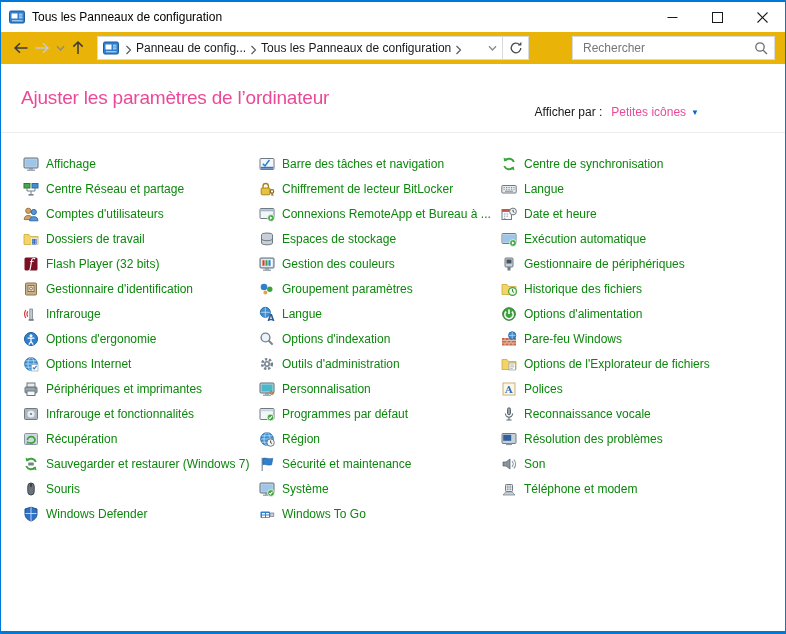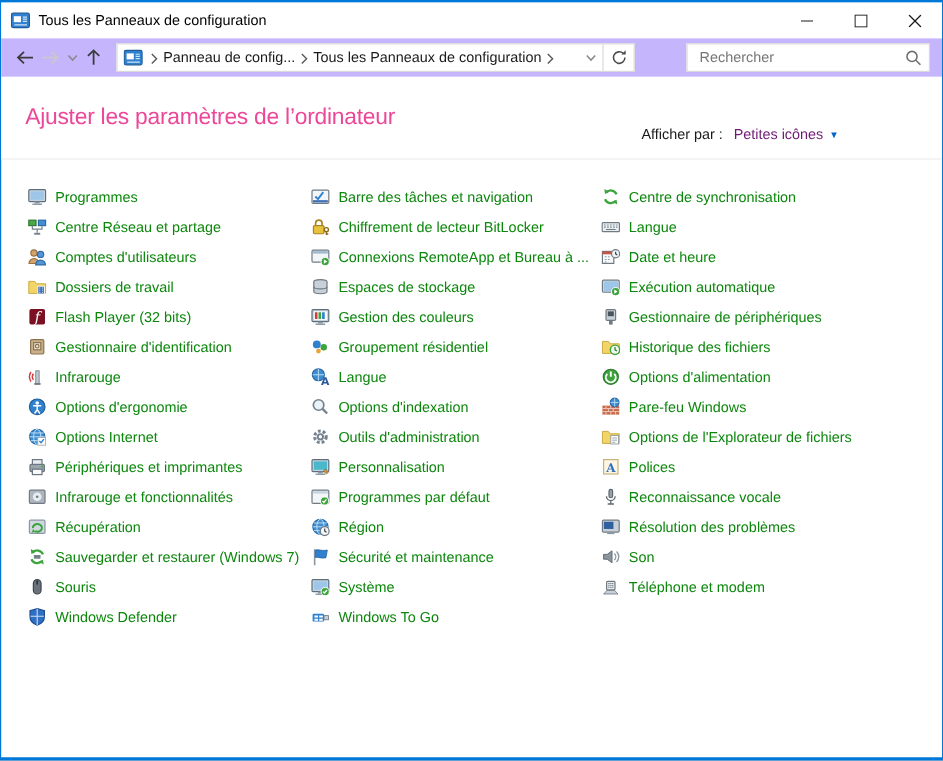--- a/index.html
+++ b/index.html
@@ -10,21 +10,21 @@
     border-top:2px solid #0078D7;border-bottom:3px solid #0078D7;
     font-family:"Liberation Sans",sans-serif;overflow:hidden;
   }
   
   .titlebar{height:30px;display:flex;align-items:center;background:#fff;}
   .titlebar .appicon{width:16px;height:16px;margin-left:8px;flex:0 0 auto;}
   .titlebar .title{margin-left:7px;font-size:12px;color:#000;white-space:nowrap;}
   .caption-buttons{margin-left:auto;display:flex;height:100%;}
   .cap-btn{width:45px;height:100%;display:flex;align-items:center;justify-content:center;cursor:default;}
   
-  .toolbar{height:32px;display:flex;align-items:center;padding:0 10px 0 8px;background:#c4b5fd;}
+  .toolbar{height:32px;display:flex;align-items:center;padding:0 10px 0 8px;background:#eab308;}
   .navbtn{width:22px;height:24px;display:flex;align-items:center;justify-content:center;flex:0 0 auto;}
   .navbtn.small{width:14px;}
   .addressbar{width:432px;height:24px;margin-left:8px;border:1px solid #d9d9d9;background:#fff;
     display:flex;align-items:center;padding-left:5px;}
   .addressbar .cpicon{width:16px;height:16px;flex:0 0 auto;margin-right:2px;}
   .crumb-sep{width:9px;height:12px;flex:0 0 auto;margin:0 3px;}
   .crumb{font-size:12px;color:#1a1a1a;white-space:nowrap;}
   .addr-right{margin-left:auto;display:flex;align-items:center;height:100%;}
   .addr-drop{width:20px;height:100%;display:flex;align-items:center;justify-content:center;}
   .addr-div{width:1px;height:100%;background:#d9d9d9;}
@@ -32,21 +32,21 @@
   .searchbox{width:203px;height:24px;margin-left:auto;border:1px solid #d9d9d9;background:#fff;
     display:flex;align-items:center;padding:0 6px 0 8px;gap:44px;}
   .searchbox input{border:none;outline:none;flex:1;font-size:12px;font-family:"Liberation Sans",sans-serif;
     color:#1a1a1a;min-width:0;background:transparent;}
   .searchbox input::placeholder{color:#767676;}
   
   .header{height:69px;display:flex;align-items:center;justify-content:space-between;
     padding:0 86px 0 20px;border-bottom:1px solid #ededed;background:#fff;}
   .page-title{font-size:19px;color:#ec4899;letter-spacing:-0.2px;white-space:nowrap;}
   .viewby{display:flex;align-items:center;font-size:12px;color:#191919;white-space:nowrap;margin-top:28px;}
-  .viewby .link{color:#701a75;margin-left:9px;cursor:pointer;}
+  .viewby .link{color:#ec4899;margin-left:9px;cursor:pointer;}
   .viewby .tri{color:#0066CC;font-size:8px;margin-left:5px;cursor:pointer;}
   
   .items{
     position:absolute;left:22px;top:149px;
     display:grid;grid-auto-flow:column;
     grid-template-rows:repeat(15,25px);
     grid-template-columns:236px 242px auto;
   }
   .item{display:flex;align-items:center;gap:7px;cursor:pointer;}
   .item .ic{width:16px;height:16px;flex:0 0 auto;display:inline-block;}
@@ -167,21 +167,21 @@
   </div>
 
   <div class="items">
       <div class="item">
         <span class="ic"><svg width="16" height="16" viewBox="0 0 16 16">
             <rect x="1" y="2" width="14" height="10" rx="1" fill="#c7d4df" stroke="#5d6d7c"></rect>
             <rect x="2.5" y="3.5" width="11" height="7" fill="#9ec6e8"></rect>
             <rect x="6" y="12" width="4" height="1.6" fill="#8a97a3"></rect>
             <rect x="4" y="13.6" width="8" height="1.2" fill="#8a97a3"></rect>
           </svg></span>
-        <span class="lbl">Programmes</span>
+        <span class="lbl">Affichage</span>
       </div>
       <div class="item">
         <span class="ic"><svg width="16" height="16" viewBox="0 0 16 16">
             <rect x="1" y="2.5" width="6" height="4.5" fill="#4aa84a" stroke="#2f7a2f"></rect>
             <rect x="9" y="2.5" width="6" height="4.5" fill="#3f8ed2" stroke="#2a6aa5"></rect>
             <path d="M4 7 v3 h8 v-3 M8 10 v3" stroke="#75828e" fill="none"></path>
             <rect x="5.5" y="13" width="5" height="1.6" fill="#75828e"></rect>
           </svg></span>
         <span class="lbl">Centre Réseau et partage</span>
       </div>
@@ -337,21 +337,21 @@
             <rect x="9.4" y="4.2" width="2.2" height="5.6" fill="#2f80cf"></rect>
           </svg></span>
         <span class="lbl">Gestion des couleurs</span>
       </div>
       <div class="item">
         <span class="ic"><svg width="16" height="16" viewBox="0 0 16 16">
             <circle cx="5" cy="6" r="3.3" fill="#2f80cf"></circle>
             <circle cx="10.8" cy="8.3" r="2.7" fill="#3da43d"></circle>
             <circle cx="6.4" cy="11.6" r="2" fill="#e8a33c"></circle>
           </svg></span>
-        <span class="lbl">Groupement résidentiel</span>
+        <span class="lbl">Groupement paramètres</span>
       </div>
       <div class="item">
         <span class="ic"><svg width="16" height="16" viewBox="0 0 16 16">
             <circle cx="6.3" cy="6.3" r="5" fill="#3f8ed2" stroke="#2a6aa5"></circle>
             <path d="M1.6 6.3 h9.4 M6.3 1.4 v9.8" stroke="#bfe0f5" stroke-width="0.8" fill="none"></path>
             <text x="12" y="14.8" font-size="9" font-weight="bold" fill="#2a5a9a" text-anchor="middle" font-family="'DejaVu Sans',sans-serif">A</text>
           </svg></span>
         <span class="lbl">Langue</span>
       </div>
       <div class="item">

